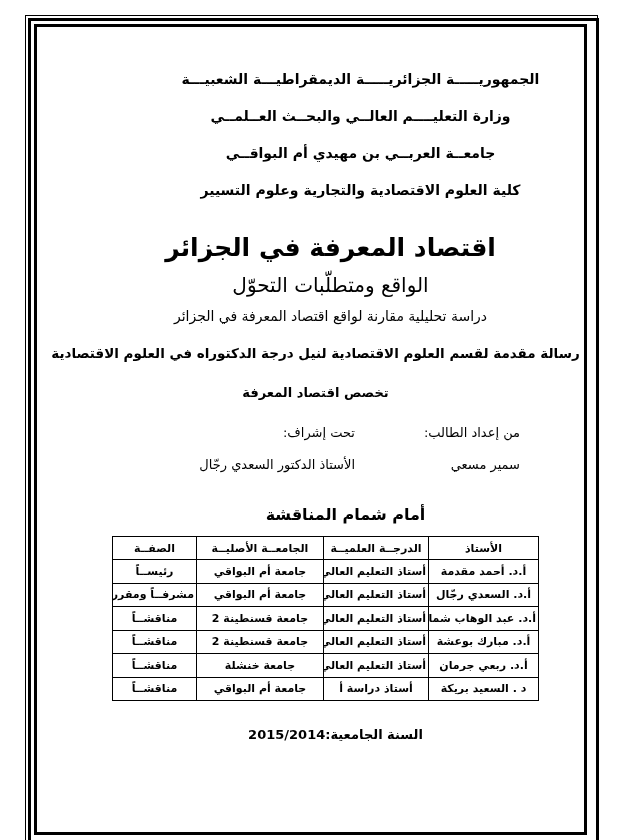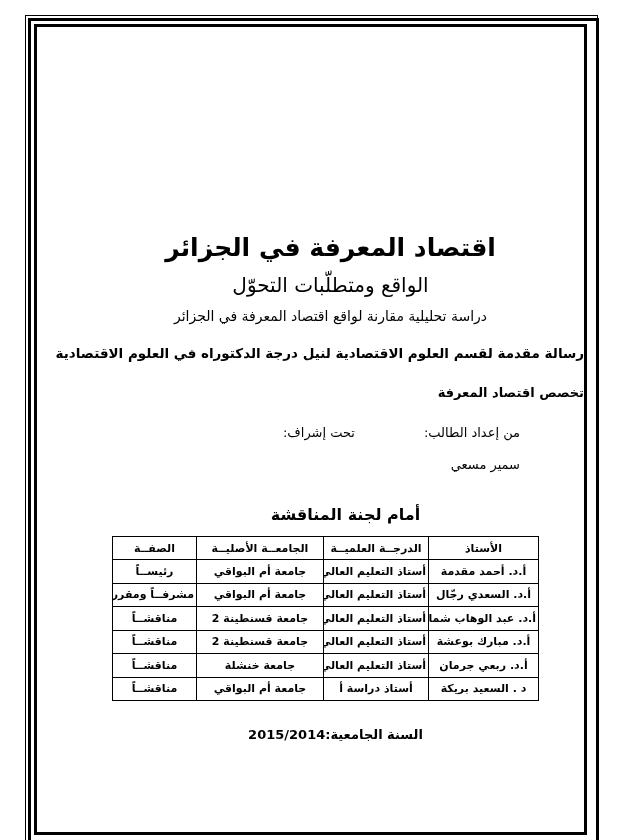--- a/index.html
+++ b/index.html
@@ -74,20 +74,21 @@
   .study-line {
     font-size: 14px;
     font-weight: normal;
     line-height: 28px;
     white-space: nowrap;
   }
   .thesis-block {
     position: absolute;
     top: 340px; left: 37px; right: 36px;
     padding-left: 10px;
+    text-align: center;
     direction: rtl;
   }
   .thesis-line {
     font-size: 13.5px;
     font-weight: bold;
     line-height: 26px;
     white-space: nowrap;
   }
   .specialty-line {
     font-size: 13px;
@@ -159,42 +160,49 @@
 </style>
 </head>
 <body>
 
 <div class="page">
 
   <div class="frame-outer"></div>
   <div class="frame-mid"></div>
   <div class="frame-inner"></div>
 
+  <div class="header-block">
+    <div class="header-line">الجمهوريـــــة الجزائريـــــة الديمقراطيـــة الشعبيـــة</div>
+    <div class="header-line">وزارة التعليــــم العالــي والبحــث العــلمــي</div>
+    <div class="header-line">جامعــة العربــي بن مهيدي أم البواقــي</div>
+    <div class="header-line">كلية العلوم الاقتصادية والتجارية وعلوم التسيير</div>
+  </div>
 
   <div class="title-block">
     <div class="main-title">اقتصاد المعرفة في الجزائر</div>
     <div class="sub-title">الواقع ومتطلّبات التحوّل</div>
     <div class="study-line">دراسة تحليلية مقارنة لواقع اقتصاد المعرفة في الجزائر</div>
   </div>
 
   <div class="thesis-block">
     <div class="thesis-line">رسالة مقدمة لقسم العلوم الاقتصادية لنيل درجة الدكتوراه في العلوم الاقتصادية</div>
     <div class="specialty-line">تخصص اقتصاد المعرفة</div>
   </div>
 
   <div class="student-block">
     <div class="person-label">من إعداد الطالب:</div>
     <div class="person-name">سمير مسعي</div>
   </div>
 
   <div class="supervisor-block">
     <div class="person-label">تحت إشراف:</div>
-  </div>
-
-  <div class="committee-heading">أمام لجنة المناقشة</div>
+    <div class="person-name">الأستاذ الدكتور السعدي رجّال</div>
+  </div>
+
+  <div class="committee-heading">أمام شمام المناقشة</div>
 
   <table class="committee">
     <colgroup>
         <col style="width: 110px;">
         <col style="width: 105px;">
         <col style="width: 127px;">
         <col style="width: 84px;">
       </colgroup>
     <thead>
       <tr>

